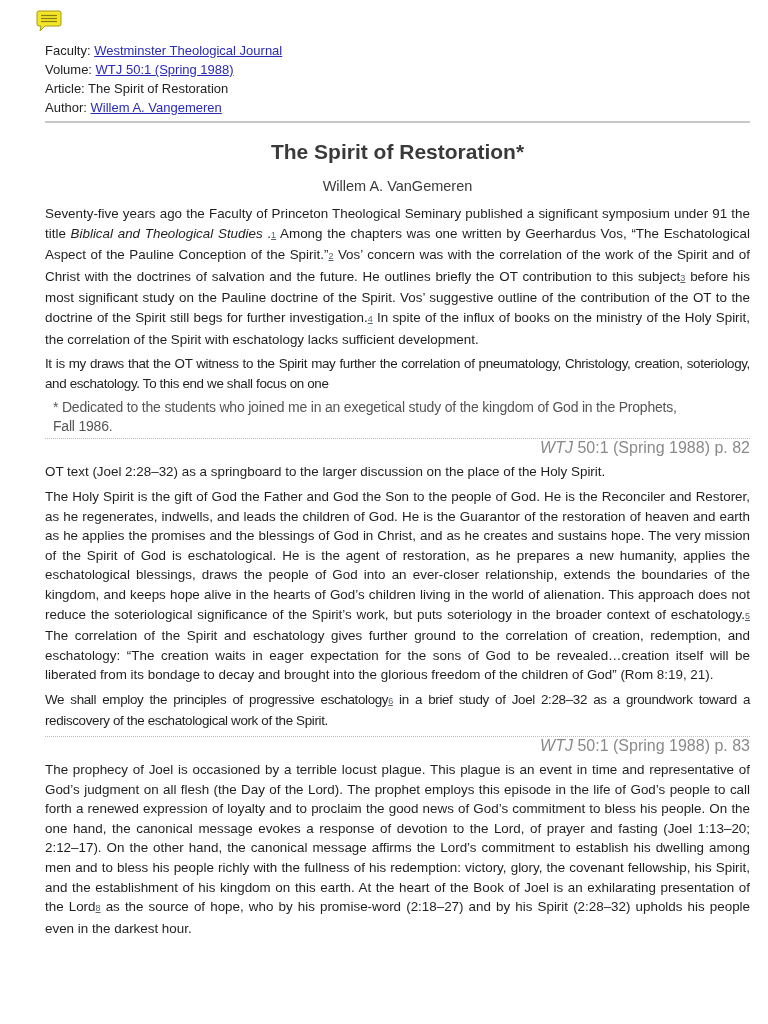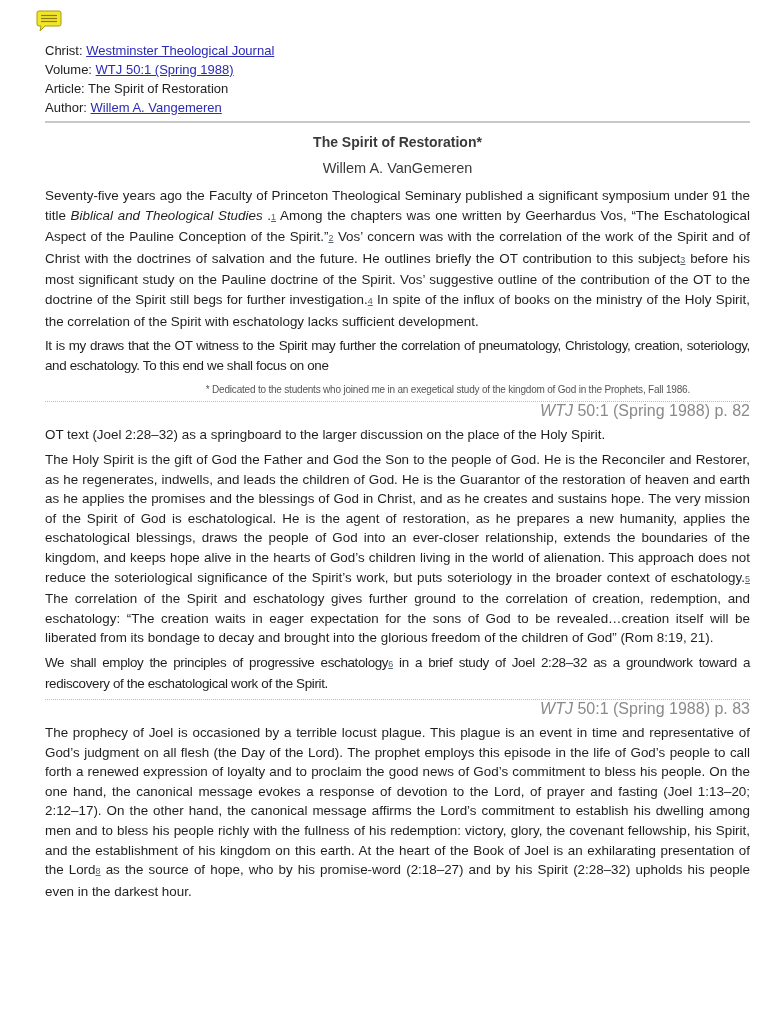--- a/index.html
+++ b/index.html
@@ -5,44 +5,44 @@
     html, body { margin: 0; padding: 0; background: #ffffff; }
     body {
       width: 768px; height: 1024px; overflow: hidden; position: relative;
       font-family: "Liberation Sans", sans-serif; color: #1a1a1a;
     }
     .note-icon { position: absolute; left: 36px; top: 10px; width: 26px; height: 22px; }
     .meta { position: absolute; left: 45px; top: 41px; font-size: 13px; line-height: 19px; color: #222; }
     .meta a { color: #2a2ab8; text-decoration: underline; }
     .top-rule { position: absolute; left: 45px; right: 18px; top: 121px; border: 0; border-top: 2px solid #c8c8c8; margin: 0; }
     .content { position: absolute; left: 45px; width: 705px; top: 128px; }
-    .title { text-align: center; font-size: 14px; color: #3a3a3a; margin: 0; line-height: 28px; }
+    .title { text-align: center; font-size: 21px; color: #3a3a3a; margin: 10px; line-height: 28px; }
     .byline { text-align: center; font-size: 14.5px; color: #3a3a3a; margin: 2px 0 8px 0; line-height: 20px; }
     p.body { font-size: 13.4px; line-height: 19.6px; text-align: justify; margin: 0 0 5px 0; color: #1f1f1f; }
     p.body.narrow { letter-spacing: -0.35px; }
     sup.fn, a.fn { font-size: 9px; color: #55606a; text-decoration: underline; vertical-align: baseline; }
-    .footnote { font-size: 10px; line-height: 19px; color: #555; margin: 2px 0 0 0; padding-left: 8px; padding-right: 60px; letter-spacing: -0.2px; text-align: right; }
+    .footnote { font-size: 14px; line-height: 19px; color: #555; margin: 2px 0 0 0; padding-left: 8px; padding-right: 60px; letter-spacing: -0.2px; }
     .page-rule { border: 0; border-top: 1px dotted #bbbbbb; margin: 2px 0 0 0; }
     .page-marker { text-align: right; font-size: 16px; color: #8a8a8a; line-height: 18px; margin: 0 0 5px 0; }
     .page-marker i { font-style: italic; }
     h2.section { font-size: 18px; font-weight: bold; color: #111; margin: 8px 0 10px 0; line-height: 24px; }
     h2.section a.fn { font-size: 14px; font-weight: normal; }
   </style>
 </head>
 <body>
 
 <svg class="note-icon" viewBox="0 0 26 22">
   <path d="M3 1 H23 Q25 1 25 3 V14 Q25 16 23 16 H9 L4 21 L5 16 H3 Q1 16 1 14 V3 Q1 1 3 1 Z" fill="#f2e52a" stroke="#a89a10" stroke-width="1"></path>
   <line x1="5" y1="5.5" x2="21" y2="5.5" stroke="#8a7d10" stroke-width="1.2"></line>
   <line x1="5" y1="8.5" x2="21" y2="8.5" stroke="#8a7d10" stroke-width="1.2"></line>
   <line x1="5" y1="11.5" x2="21" y2="11.5" stroke="#8a7d10" stroke-width="1.2"></line>
 </svg>
 
 <div class="meta">
-  <div><span>Christ: </span><a href="#">Westminster Theological Journal</a></div>
+  <div><span>Faculty: </span><a href="#">Westminster Theological Journal</a></div>
   <div><span>Volume: </span><a href="#">WTJ 50:1 (Spring 1988)</a></div>
   <div><span>Article: </span><span>The Spirit of Restoration</span></div>
   <div><span>Author: </span><a href="#">Willem A. Vangemeren</a></div>
 </div>
 
 <hr class="top-rule">
 
 <div class="content">
   <h1 class="title">The Spirit of Restoration*</h1>
   <div class="byline">Willem A. VanGemeren</div>

